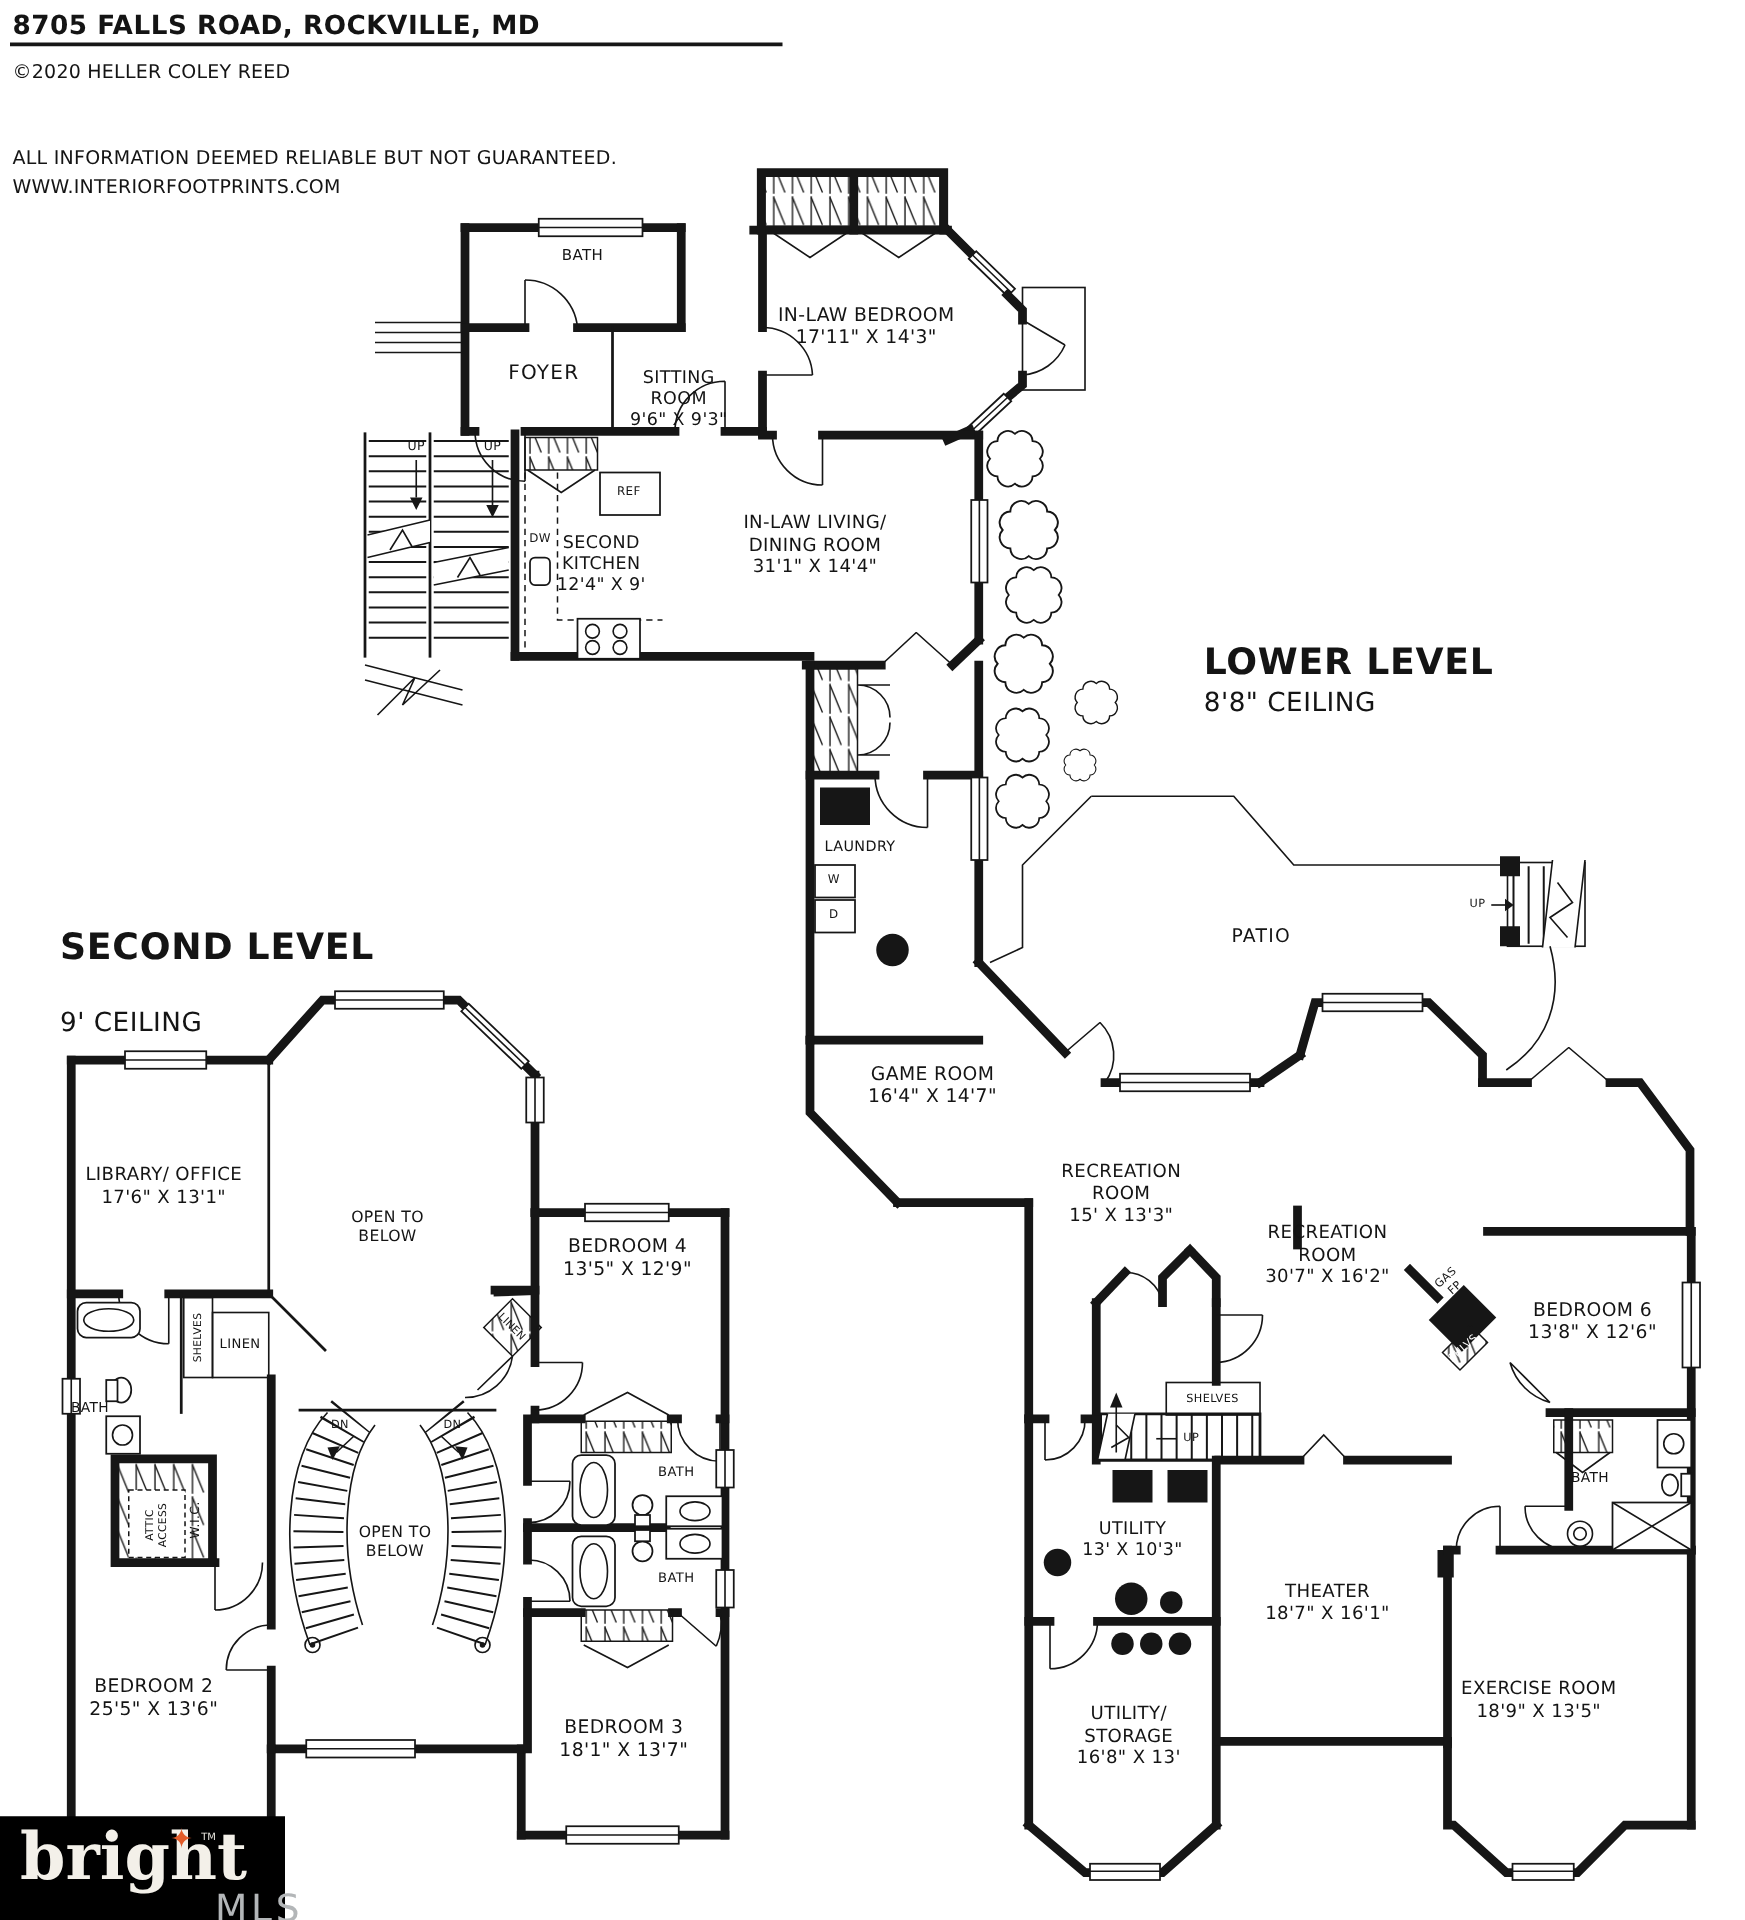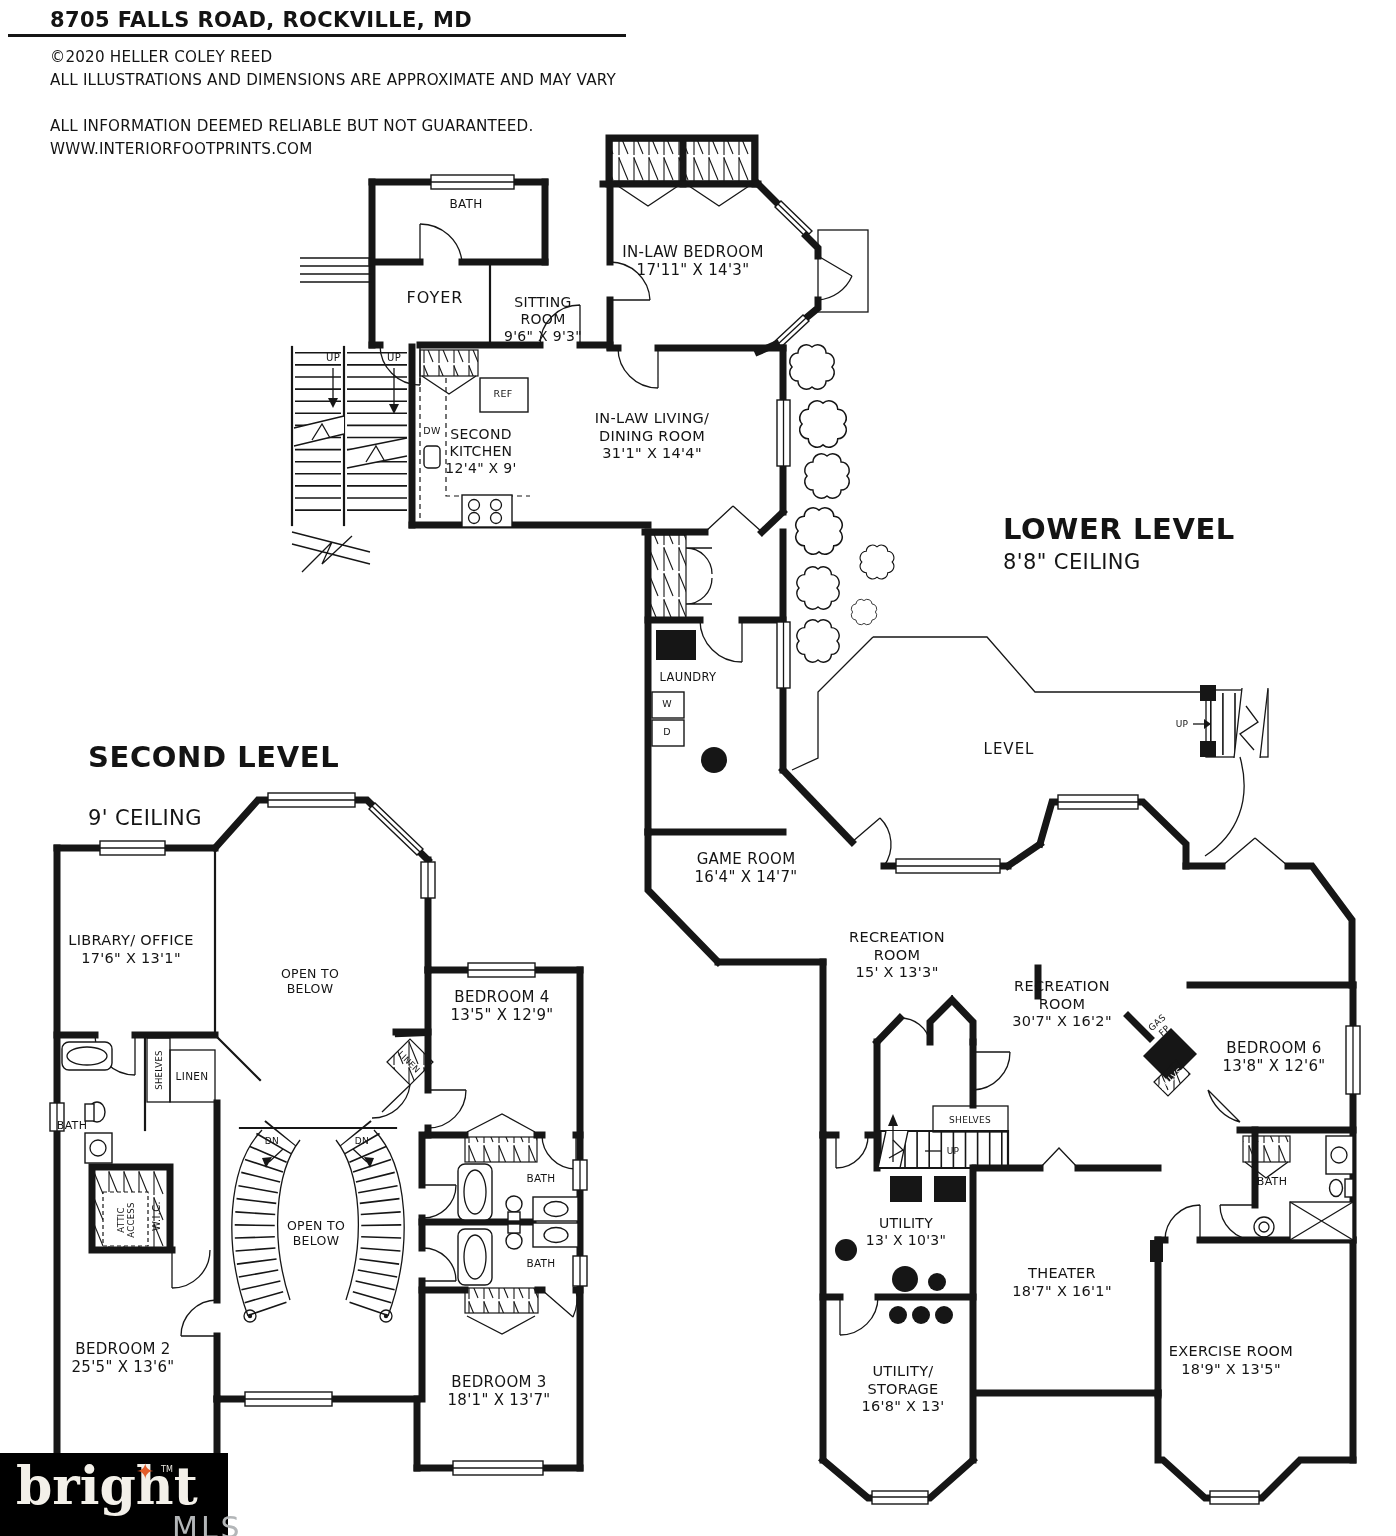--- a/index.html
+++ b/index.html
@@ -18,21 +18,21 @@
   .tree{fill:#fff;stroke:#161616;stroke-width:1.4;}
   .fix{fill:#fff;stroke:#161616;stroke-width:1.4;}
   
   .lbl{position:absolute;transform:translate(-50%,-50%);text-align:center;
        line-height:1.22;white-space:nowrap;color:#141414;letter-spacing:.3px;}
   .lbl .ln{display:block;}
   .wrap{white-space:normal;}
   .rotv{transform:translate(-50%,-50%) rotate(-90deg);}
   .rotd{transform:translate(-50%,-50%) rotate(-42deg);}
   .rotp{transform:translate(-50%,-50%) rotate(45deg);}
-  .abs{position:absolute;white-space:nowrap;color:#141414;margin-left:40px;}
+  .abs{position:absolute;white-space:nowrap;color:#141414;}
   .hdr-address{font-size:21px;font-weight:bold;letter-spacing:.4px;}
   .hdr-line{font-size:15.2px;letter-spacing:.2px;}
   .rule{position:absolute;background:#161616;}
   .lvl{font-size:29px;font-weight:bold;letter-spacing:.6px;}
   .ceil{font-size:21px;letter-spacing:.4px;}
   
   .logo{position:absolute;left:0;top:1453px;width:228px;height:83px;background:#000000;}
   .logo .brand{position:absolute;left:16px;top:2px;font-family:"DejaVu Serif",serif;
                font-weight:bold;font-size:52px;color:#f3f0e9;letter-spacing:0;}
   .logo .star{position:absolute;left:136px;top:6px;font-size:22px;color:#e25c2a;}
@@ -376,21 +376,20 @@
       <rect class="winr" x="245" y="1392" width="87" height="14"></rect>
         <line class="hair" x1="245" y1="1399" x2="332" y2="1399"></line>
       <rect class="winr" x="50" y="1103" width="14" height="28"></rect>
         <line class="hair" x1="57" y1="1103" x2="57" y2="1131"></line>
     </g>
   </svg>
 
   <div class="abs hdr-address" style="left:10px;top:8px">8705 FALLS ROAD, ROCKVILLE, MD</div>
   <div class="rule" style="left:8px;top:34px;width:618px;height:3px"></div>
   <div class="abs hdr-line" style="left:10px;top:48px">©2020 HELLER COLEY REED</div>
-  <div class="abs hdr-line" style="left:10px;top:71px">ALL ILLUSTRATIONS AND DIMENSIONS ARE APPROXIMATE AND MAY VARY</div>
   <div class="abs hdr-line" style="left:10px;top:117px">ALL INFORMATION DEEMED RELIABLE BUT NOT GUARANTEED.</div>
   <div class="abs hdr-line" style="left:10px;top:140px">WWW.INTERIORFOOTPRINTS.COM</div>
 
   <div class="abs lvl" style="left:963px;top:512px">LOWER LEVEL</div>
   <div class="abs ceil" style="left:963px;top:550px">8'8" CEILING</div>
   <div class="abs lvl" style="left:48px;top:740px">SECOND LEVEL</div>
   <div class="abs ceil" style="left:48px;top:806px">9' CEILING</div>
 
   <div class="lbl" style="left:466px;top:204px;font-size:12px">BATH</div>
   <div class="lbl" style="left:435px;top:298px;font-size:16px;letter-spacing:1px">FOYER</div>
@@ -410,21 +409,21 @@
     <span class="ln">IN-LAW LIVING/ DINING ROOM</span>
     <span class="ln">31'1" X 14'4"</span>
   </div>
   <div class="lbl" style="left:503px;top:394px;font-size:9.5px">REF</div>
   <div class="lbl" style="left:432px;top:431px;font-size:9.5px">DW</div>
   <div class="lbl" style="left:333px;top:358px;font-size:10px">UP</div>
   <div class="lbl" style="left:394px;top:358px;font-size:10px">UP</div>
   <div class="lbl" style="left:688px;top:677px;font-size:11.5px">LAUNDRY</div>
   <div class="lbl" style="left:667px;top:704px;font-size:9.5px">W</div>
   <div class="lbl" style="left:667px;top:732px;font-size:9.5px">D</div>
-  <div class="lbl" style="left:1009px;top:749px;font-size:15px;letter-spacing:1px">LEVEL</div>
+  <div class="lbl" style="left:1009px;top:749px;font-size:15px;letter-spacing:1px">PATIO</div>
   <div class="lbl" style="left:1182px;top:724px;font-size:9px">UP</div>
   <div class="lbl" style="left:746px;top:868px;font-size:15px">
     <span class="ln">GAME ROOM</span>
     <span class="ln">16'4" X 14'7"</span>
   </div>
   <div class="lbl wrap" style="left:897px;top:956px;font-size:14.5px;width:120px">
     <span class="ln">RECREATION ROOM</span>
     <span class="ln">15' X 13'3"</span>
   </div>
   <div class="lbl wrap" style="left:1062px;top:1005px;font-size:14.5px;width:130px">

